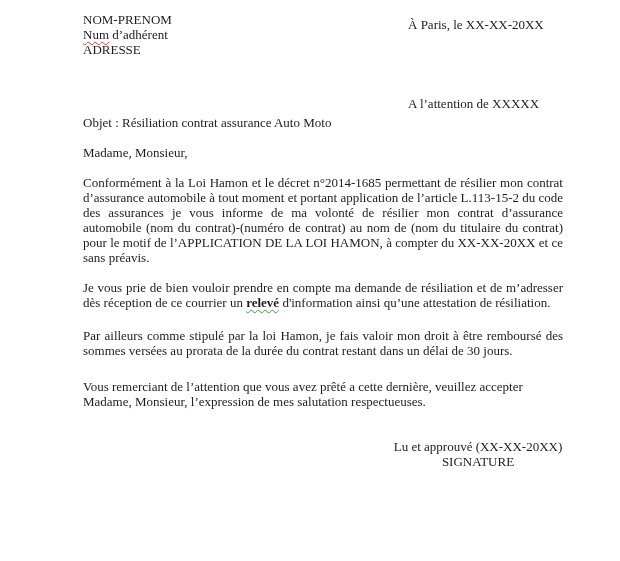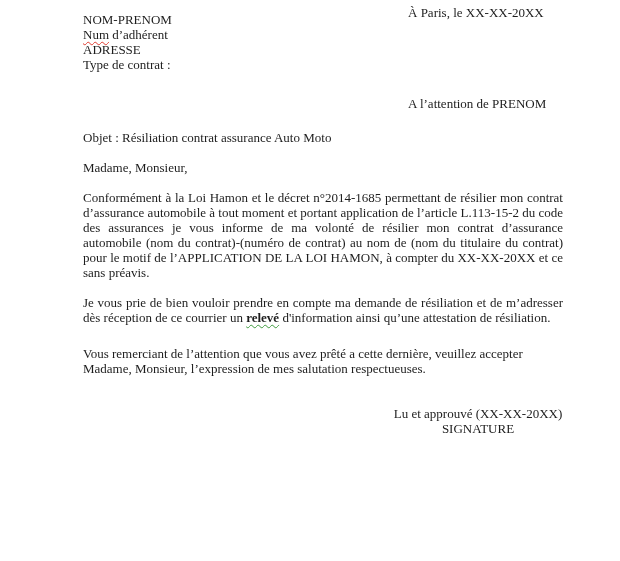--- a/index.html
+++ b/index.html
@@ -16,21 +16,21 @@
   }
   .content {
     position: absolute;
     left: 83px;
     top: 0;
     width: 480px;
   }
   .sender-block { margin-top: 12px; }
   .sender-line { margin: 0; }
   .right-abs { position: absolute; white-space: nowrap; }
-  .date-line { left: 408px; top: 5px; }
+  .date-line { left: 408px; top: 17px; }
   .attention-line { left: 408px; top: 96px; }
   p { margin: 0; }
   .subject { margin-top: 58px; }
   .salutation { margin-top: 15px; }
   .para { text-align: justify; }
   .p1 { margin-top: 15px; }
   .p2 { margin-top: 15px; }
   .p3 { margin-top: 18px; }
   .closing { margin-top: 21px; text-align: left; }
   .signature-block {
@@ -52,39 +52,39 @@
     font-weight: bold;
   }
 </style>
 </head>
 <body>
 
 <div class="page">
 
   <span class="right-abs date-line">À Paris, le XX-XX-20XX</span>
 
-  <span class="right-abs attention-line">A l’attention de PRENOM</span>
+  <span class="right-abs attention-line">A l’attention de XXXXX</span>
 
   <div class="content">
 
     <div class="sender-block">
       <p class="sender-line">NOM-PRENOM</p>
       <p class="sender-line"><span class="sp-red">Num</span><span> d’adhérent</span></p>
       <p class="sender-line">ADRESSE</p>
-      <p class="sender-line">Type de contrat :</p>
     </div>
 
     <p class="subject">Objet : Résiliation contrat assurance Auto Moto</p>
 
     <p class="salutation">Madame, Monsieur,</p>
 
     <p class="para p1">Conformément à la Loi Hamon et le décret n°2014-1685 permettant de résilier mon contrat d’assurance automobile à tout moment et portant application de l’article L.113-15-2 du code des assurances je vous informe de ma volonté de résilier mon contrat d’assurance automobile (nom du contrat)-(numéro de contrat) au nom de (nom du titulaire du contrat) pour le motif de l’APPLICATION DE LA LOI HAMON, à compter du XX-XX-20XX et ce sans préavis.</p>
 
     <p class="para p2"><span>Je vous prie de bien vouloir prendre en compte ma demande de résiliation et de m’adresser dès réception de ce courrier un </span><span class="sp-green">relevé</span><span> d'information ainsi qu’une attestation de résiliation.</span></p>
 
+    <p class="para p3">Par ailleurs comme stipulé par la loi Hamon, je fais valoir mon droit à être remboursé des sommes versées au prorata de la durée du contrat restant dans un délai de 30 jours.</p>
 
     <p class="closing">Vous remerciant de l’attention que vous avez prêté a cette dernière, veuillez accepter Madame, Monsieur, l’expression de mes salutation respectueuses.</p>
 
     <div class="signature-block">
       <p class="sig-line">Lu et approuvé (XX-XX-20XX)</p>
       <p class="sig-line">SIGNATURE</p>
     </div>
 
   </div>
 </div>

